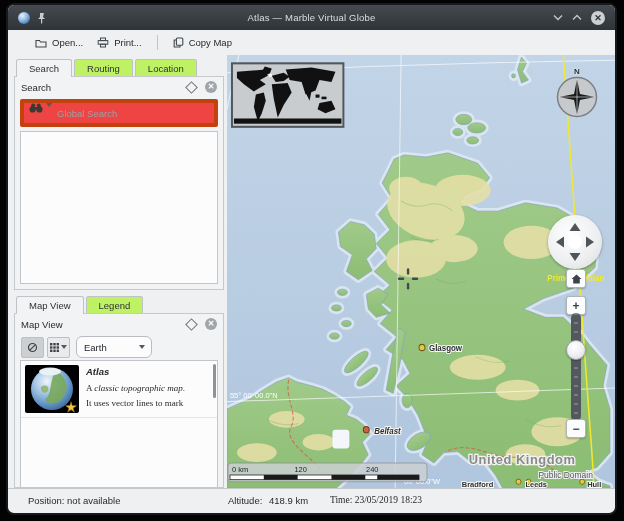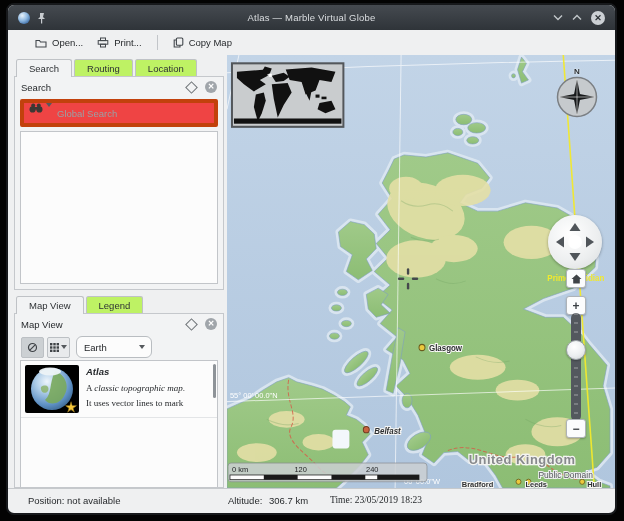--- a/index.html
+++ b/index.html
@@ -454,16 +454,16 @@
       <div class="overlay zoom-btn zoom-in">+</div>
       <div class="overlay slider-track"></div>
       <div class="overlay slider-handle"></div>
       <div class="overlay zoom-btn zoom-out">−</div>
     </div>
   </div>
 
   <div class="statusbar">
     <span class="st-pos">Position: not available</span>
     <span class="st-alt-label">Altitude:</span>
-    <span class="st-alt-val">306.7 km</span>
+    <span class="st-alt-val">418.9 km</span>
     <span class="st-time">Time: 23/05/2019 18:23</span>
   </div>
 </div>
 
 </body></html>

